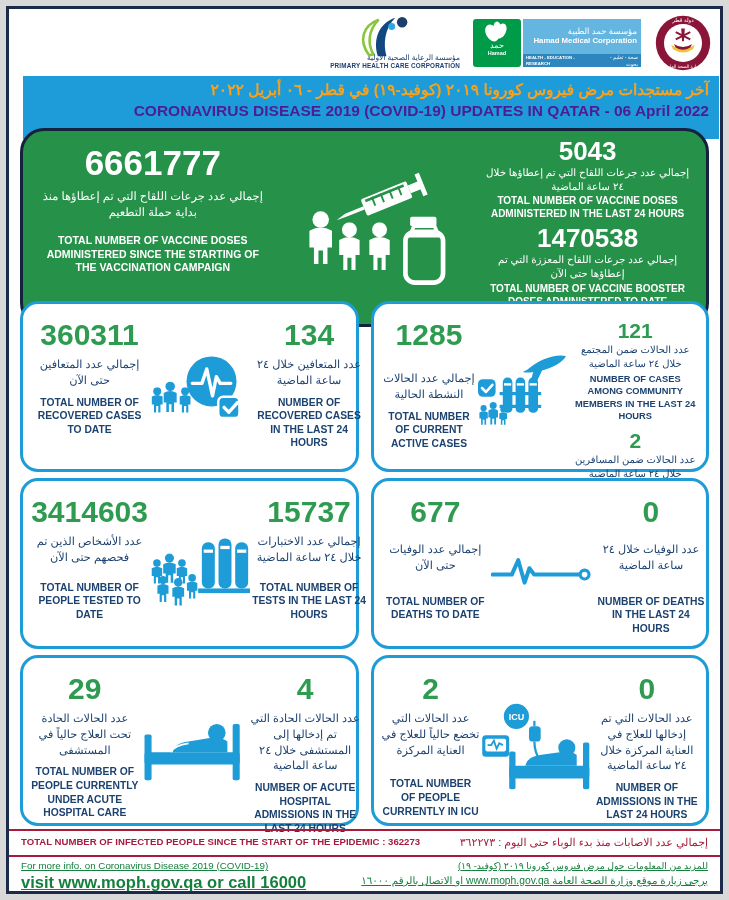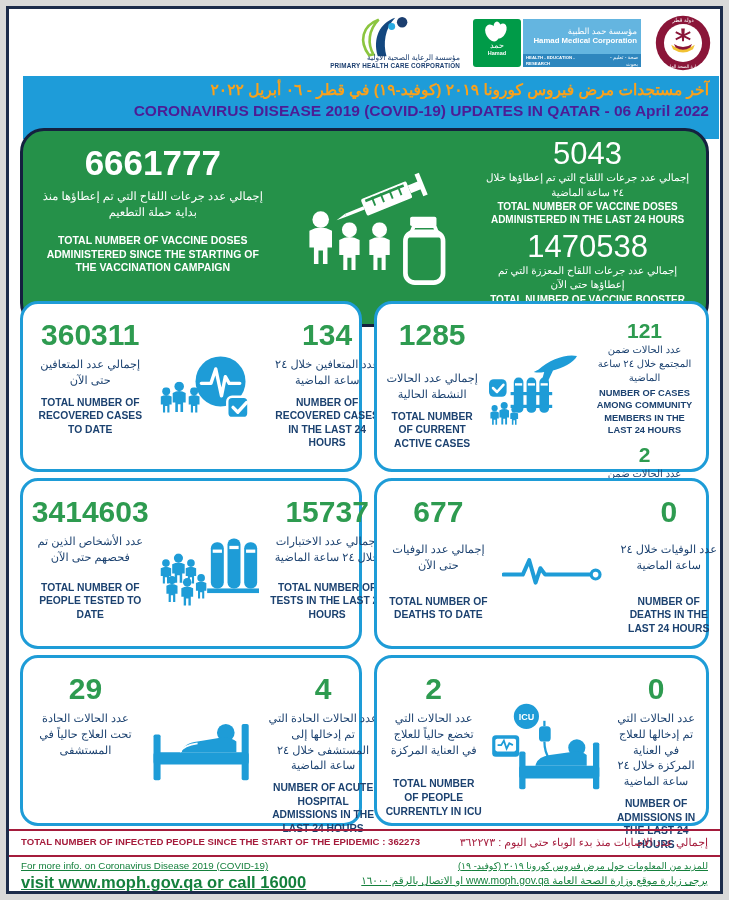--- a/index.html
+++ b/index.html
@@ -32,29 +32,29 @@
   .titlebar { position:absolute; left:14px; right:1px; top:67px; height:63px; background:#1e9cd9; padding:4px 10px 0 6px; text-align:right; }
   .titlebar .ar { color:#f9a11b; font-weight:bold; font-size:15.5px; direction:rtl; line-height:1.35; }
   .titlebar .en { color:#4c1d95; font-weight:bold; font-size:15.5px; line-height:1.25; }
 
   
   .vpanel { position:absolute; left:11px; right:11px; top:119px; height:199px; background:#259149; border:3px solid #14213f; border-radius:24px; display:flex; color:#fff; overflow:hidden; }
   .vp-left { flex:0 0 38%; display:flex; flex-direction:column; align-items:center; text-align:center; padding:14px 14px 6px; gap:8px; }
   .vp-left .vnum { font-size:35px; font-weight:bold; line-height:1; }
   .vp-icon { flex:1; display:flex; align-items:center; justify-content:center; }
   .vp-right { flex:0 0 33.5%; display:flex; flex-direction:column; text-align:center; padding:6px 12px 4px 4px; }
-  .vp-right .vnum { font-size:31px; font-weight:normal; line-height:1.1; }
+  .vp-right .vnum { font-size:26px; font-weight:bold; line-height:1.1; }
   .var { direction:rtl; font-size:10.3px; line-height:1.4; }
   .ven { font-size:10px; font-weight:bold; line-height:1.3; }
   .vp-left .var { font-size:11.5px; }
   .vp-left .ven { font-size:10.5px; margin-top:6px; }
 
   
   .cards { position:absolute; left:11px; right:11px; top:292px; display:grid; grid-template-columns:1fr 1fr; grid-auto-rows:171px; gap:6px 12px; }
-  .card { border:3px solid #1e9cd7; border-radius:18px; background:#fff; display:flex; padding:16px 8px 6px; gap:10px; }
+  .card { border:3px solid #1e9cd7; border-radius:18px; background:#fff; display:flex; padding:16px 8px 6px; gap:2px; }
   .stat { display:flex; flex-direction:column; align-items:center; text-align:center; gap:7px; }
   .num { font-size:30px; font-weight:bold; color:#2e9b50; line-height:1; }
   .ar { direction:rtl; color:#1c4270; font-size:11.3px; line-height:1.4; }
   .en { color:#1c4270; font-size:10.3px; font-weight:bold; line-height:1.32; }
   .icon-box { display:flex; align-items:center; justify-content:center; }
   .mini { display:flex; flex-direction:column; align-items:center; text-align:center; gap:2px; }
   .mini .num { font-size:21px; }
   .mini .ar { font-size:10px; }
   .mini .en { font-size:9.3px; }
 
@@ -285,20 +285,21 @@
           <div class="num">0</div>
           <div class="ar" style="margin-top:8px">عدد الوفيات خلال ٢٤ ساعة الماضية</div>
           <div class="en" style="margin-top:14px">NUMBER OF DEATHS IN THE LAST 24 HOURS</div>
         </div>
       </div>
 
       <div class="card">
         <div class="stat" style="flex:0 0 34%">
           <div class="num">29</div>
           <div class="ar">عدد الحالات الحادة تحت العلاج حالياً في المستشفى</div>
+          <div class="en">TOTAL NUMBER OF PEOPLE CURRENTLY UNDER ACUTE HOSPITAL CARE</div>
         </div>
         <div class="icon-box" style="flex:1">
           <svg width="104" height="76" viewBox="0 0 118 86">
             <rect x="4" y="30" width="8" height="52" rx="2" fill="#1e9cd7"></rect>
             <rect x="104" y="18" width="8" height="64" rx="2" fill="#1e9cd7"></rect>
             <rect x="4" y="50" width="108" height="14" rx="3" fill="#1e9cd7"></rect>
             <circle cx="86" cy="28" r="10" fill="#1e9cd7"></circle>
             <path d="M98 38 L98 50 L36 50 Q38 40 54 38 L78 34 Q92 32 98 38 Z" fill="#1e9cd7"></path>
             <path d="M54 40 q-16 2 -20 10" fill="none" stroke="#fff" stroke-width="2"></path>
           </svg>

